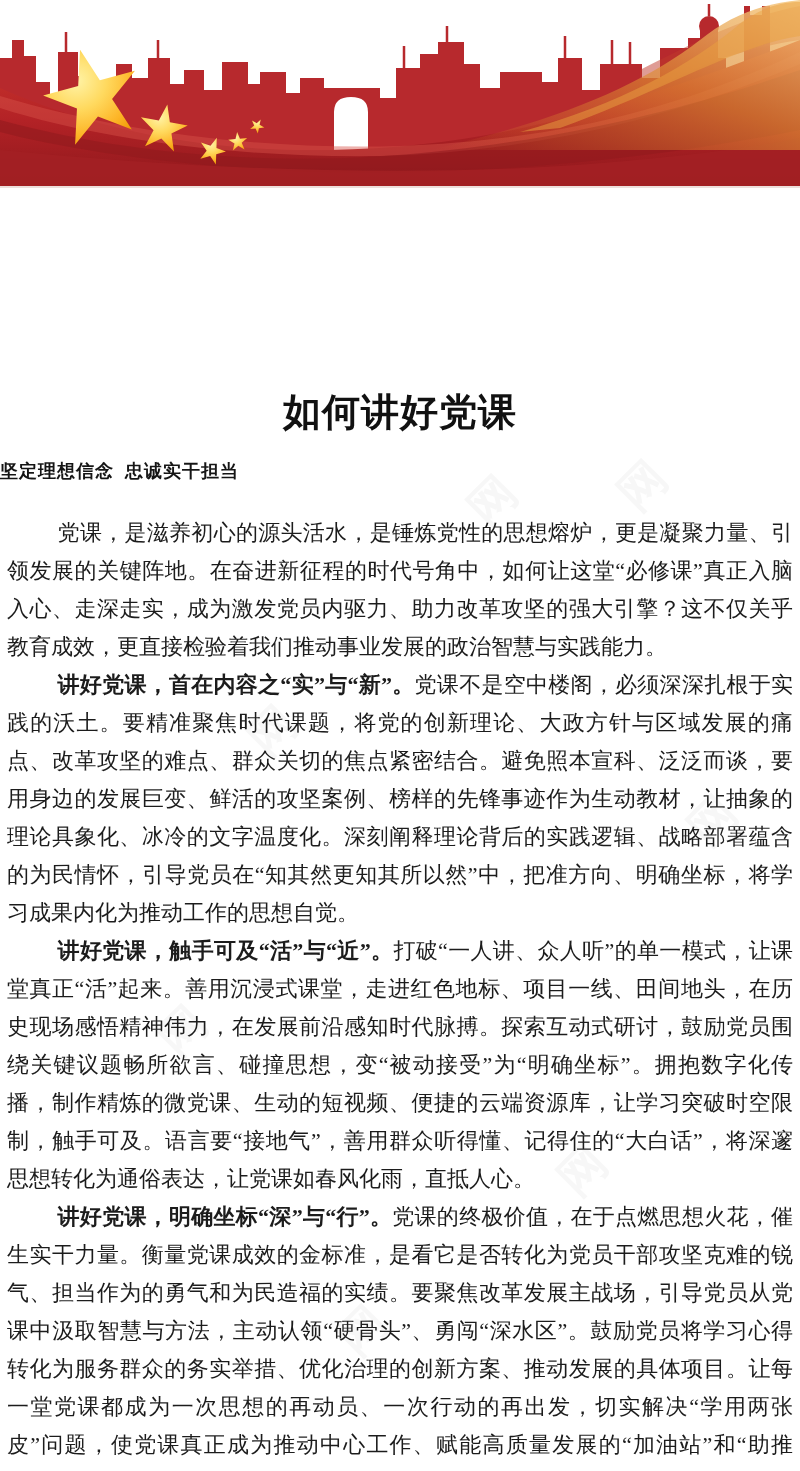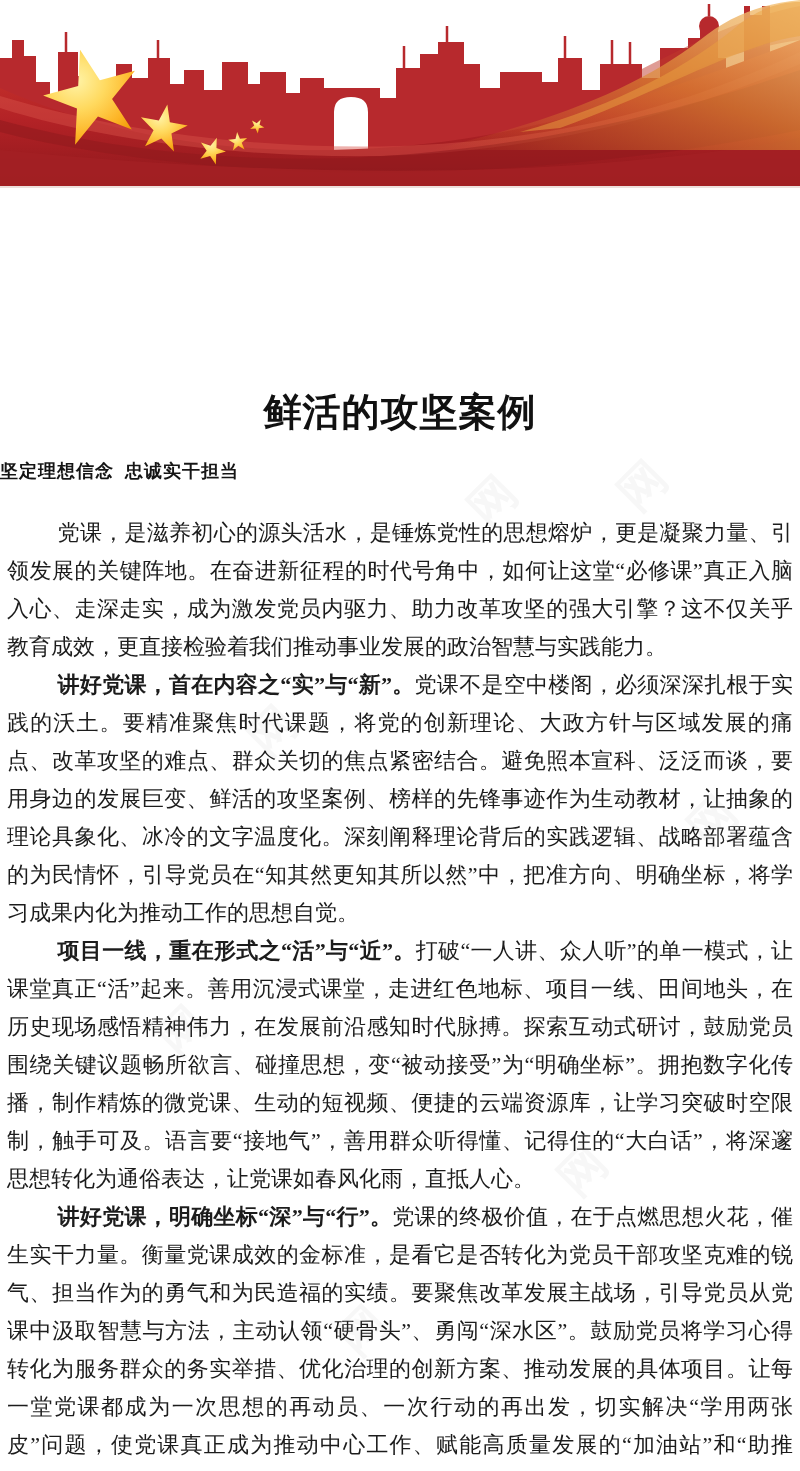--- a/index.html
+++ b/index.html
@@ -120,27 +120,27 @@
       <g fill="url(#goldG)">
         <path d="M0,-1 L0.2245,-0.309 L0.951,-0.309 L0.3633,0.1181 L0.5878,0.809 L0,0.382 L-0.5878,0.809 L-0.3633,0.1181 L-0.951,-0.309 L-0.2245,-0.309 Z" transform="translate(93,98) rotate(-15) scale(50)"></path>
         <path d="M0,-1 L0.2245,-0.309 L0.951,-0.309 L0.3633,0.1181 L0.5878,0.809 L0,0.382 L-0.5878,0.809 L-0.3633,0.1181 L-0.951,-0.309 L-0.2245,-0.309 Z" transform="translate(163,129) rotate(10) scale(25)"></path>
         <path d="M0,-1 L0.2245,-0.309 L0.951,-0.309 L0.3633,0.1181 L0.5878,0.809 L0,0.382 L-0.5878,0.809 L-0.3633,0.1181 L-0.951,-0.309 L-0.2245,-0.309 Z" transform="translate(212,151) rotate(20) scale(14)"></path>
         <path d="M0,-1 L0.2245,-0.309 L0.951,-0.309 L0.3633,0.1181 L0.5878,0.809 L0,0.382 L-0.5878,0.809 L-0.3633,0.1181 L-0.951,-0.309 L-0.2245,-0.309 Z" transform="translate(238,142) rotate(-5) scale(10)"></path>
         <path d="M0,-1 L0.2245,-0.309 L0.951,-0.309 L0.3633,0.1181 L0.5878,0.809 L0,0.382 L-0.5878,0.809 L-0.3633,0.1181 L-0.951,-0.309 L-0.2245,-0.309 Z" transform="translate(257,126) rotate(30) scale(7.5)"></path>
       </g>
     </svg>
   </div>
 
-  <h1 class="title">鲜活的攻坚案例</h1>
+  <h1 class="title">如何讲好党课</h1>
   <div class="subtitle">坚定理想信念  忠诚实干担当</div>
 
   <div class="doc-body">
     <p class="para"><span class="lead"></span><span>党课，是滋养初心的源头活水，是锤炼党性的思想熔炉，更是凝聚力量、引领发展的关键阵地。在奋进新征程的时代号角中，如何让这堂“必修课”真正入脑入心、走深走实，成为激发党员内驱力、助力改革攻坚的强大引擎？这不仅关乎教育成效，更直接检验着我们推动事业发展的政治智慧与实践能力。</span></p>
     <p class="para"><span class="lead">讲好党课，首在内容之“实”与“新”。</span><span>党课不是空中楼阁，必须深深扎根于实践的沃土。要精准聚焦时代课题，将党的创新理论、大政方针与区域发展的痛点、改革攻坚的难点、群众关切的焦点紧密结合。避免照本宣科、泛泛而谈，要用身边的发展巨变、鲜活的攻坚案例、榜样的先锋事迹作为生动教材，让抽象的理论具象化、冰冷的文字温度化。深刻阐释理论背后的实践逻辑、战略部署蕴含的为民情怀，引导党员在“知其然更知其所以然”中，把准方向、明确坐标，将学习成果内化为推动工作的思想自觉。</span></p>
-    <p class="para"><span class="lead">项目一线，重在形式之“活”与“近”。</span><span>打破“一人讲、众人听”的单一模式，让课堂真正“活”起来。善用沉浸式课堂，走进红色地标、项目一线、田间地头，在历史现场感悟精神伟力，在发展前沿感知时代脉搏。探索互动式研讨，鼓励党员围绕关键议题畅所欲言、碰撞思想，变“被动接受”为“明确坐标”。拥抱数字化传播，制作精炼的微党课、生动的短视频、便捷的云端资源库，让学习突破时空限制，触手可及。语言要“接地气”，善用群众听得懂、记得住的“大白话”，将深邃思想转化为通俗表达，让党课如春风化雨，直抵人心。</span></p>
+    <p class="para"><span class="lead">讲好党课，触手可及“活”与“近”。</span><span>打破“一人讲、众人听”的单一模式，让课堂真正“活”起来。善用沉浸式课堂，走进红色地标、项目一线、田间地头，在历史现场感悟精神伟力，在发展前沿感知时代脉搏。探索互动式研讨，鼓励党员围绕关键议题畅所欲言、碰撞思想，变“被动接受”为“明确坐标”。拥抱数字化传播，制作精炼的微党课、生动的短视频、便捷的云端资源库，让学习突破时空限制，触手可及。语言要“接地气”，善用群众听得懂、记得住的“大白话”，将深邃思想转化为通俗表达，让党课如春风化雨，直抵人心。</span></p>
     <p class="para"><span class="lead">讲好党课，明确坐标“深”与“行”。</span><span>党课的终极价值，在于点燃思想火花，催生实干力量。衡量党课成效的金标准，是看它是否转化为党员干部攻坚克难的锐气、担当作为的勇气和为民造福的实绩。要聚焦改革发展主战场，引导党员从党课中汲取智慧与方法，主动认领“硬骨头”、勇闯“深水区”。鼓励党员将学习心得转化为服务群众的务实举措、优化治理的创新方案、推动发展的具体项目。让每一堂党课都成为一次思想的再动员、一次行动的再出发，切实解决“学用两张皮”问题，使党课真正成为推动中心工作、赋能高质量发展的“加油站”和“助推器”。</span></p>
 
   </div>
 
   <div class="watermarks">
     <span class="wm" style="left:470px;top:470px">网</span>
     <span class="wm" style="left:620px;top:455px">网</span>
     <span class="wm" style="left:250px;top:700px">网</span>
     <span class="wm" style="left:690px;top:790px">网</span>
     <span class="wm" style="left:160px;top:1000px">网</span>

